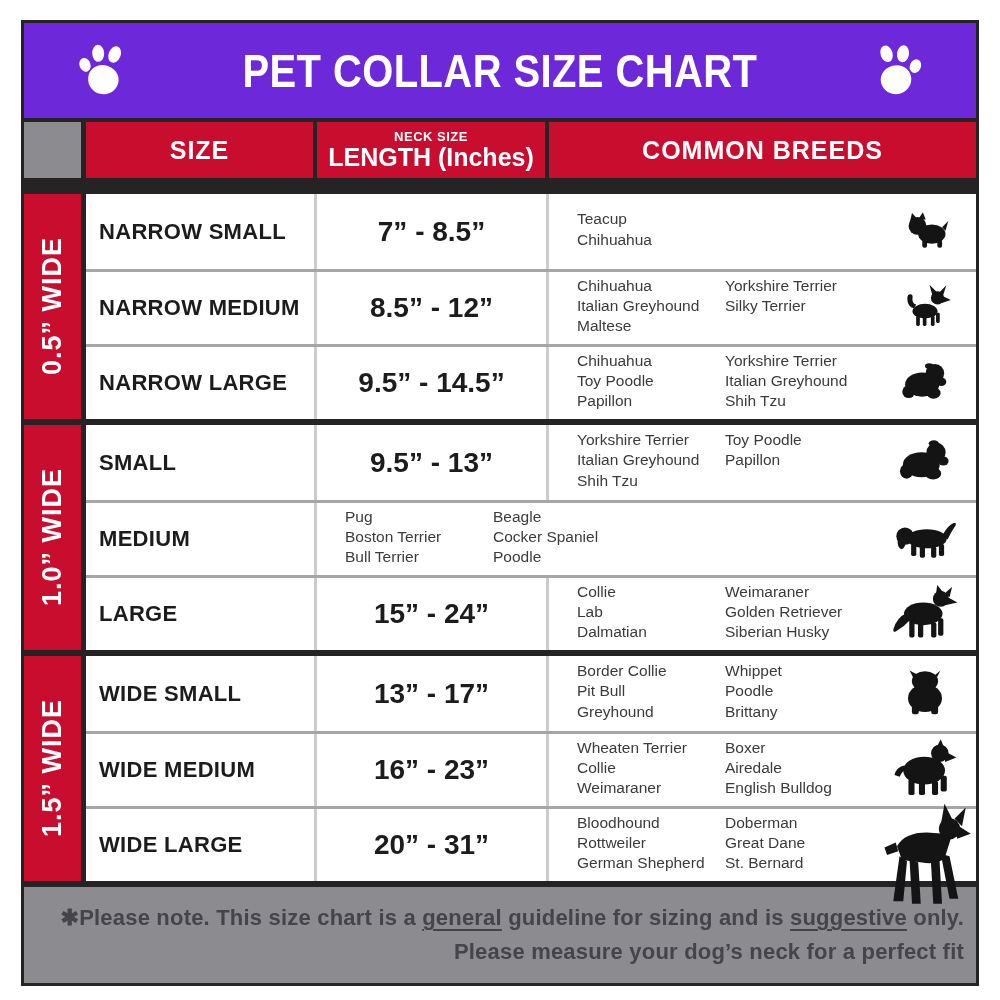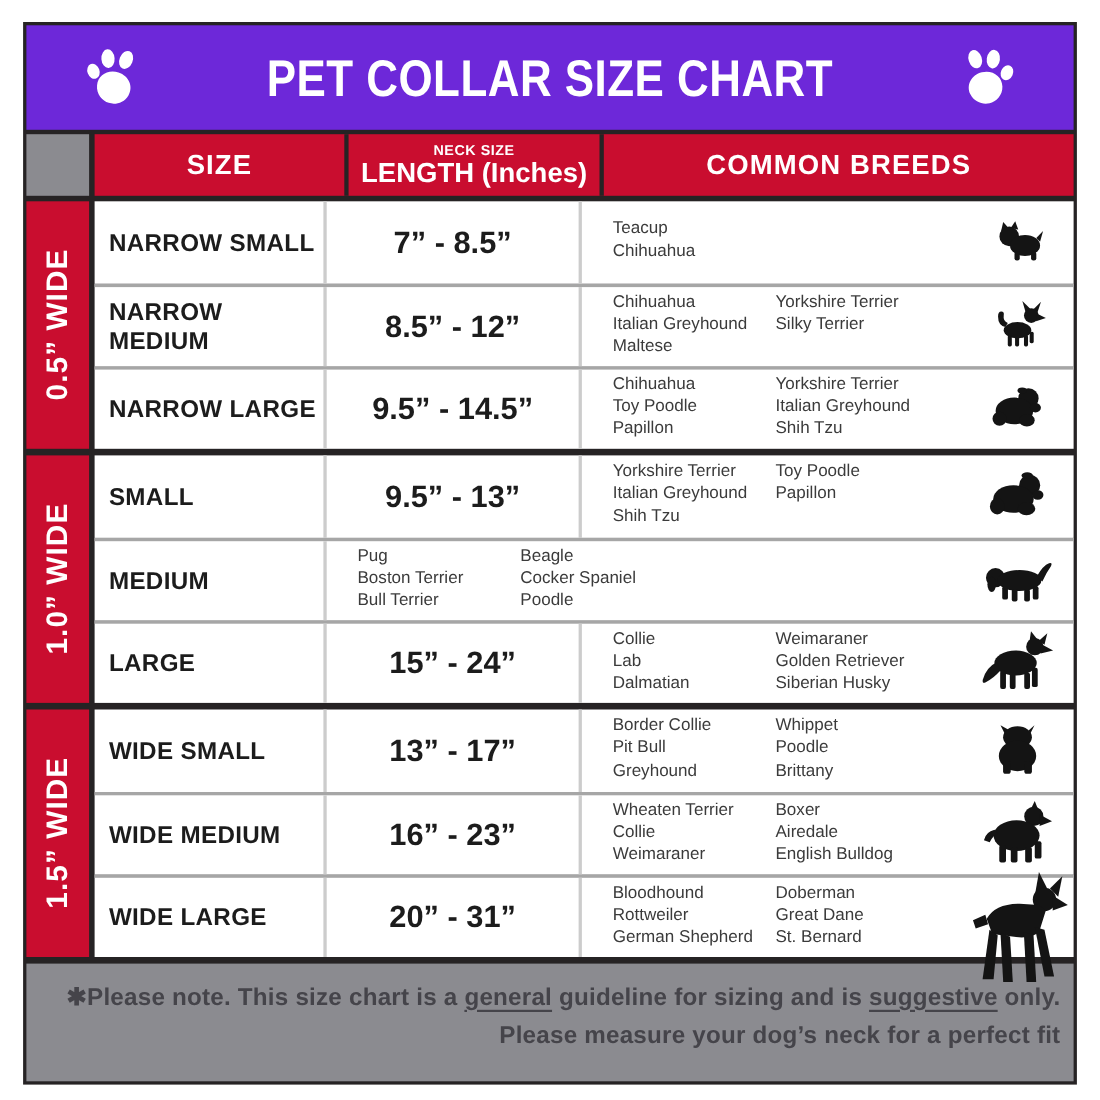--- a/index.html
+++ b/index.html
@@ -8,38 +8,38 @@
   .frame { background:#262324; padding:3px; height:100%; display:flex; flex-direction:column; }
 
   
   .titlebar { height:95px; background:#6d28d9; display:flex; align-items:center; justify-content:space-between; padding:0 52px; flex:none;gap:8px; }
   .title { color:#ffffff; font-weight:bold; font-size:47px; letter-spacing:.5px; white-space:nowrap; transform:scaleX(.85); }
   .paw { width:56px; height:56px; flex:none; }
   .paw.left { transform:rotate(18deg); }
   .paw.right { transform:rotate(-14deg) scaleX(-1); }
 
   
-  .thead { display:flex; height:56px; margin:4px 0 5px; flex:none;border-radius:19px; }
+  .thead { display:flex; height:56px; margin:4px 0 16px; flex:none;border-radius:19px; }
   .corner { width:57px; margin-right:5px; background:#8b8b90; flex:none; }
   .th { background:#c90d2f; color:#ffffff; font-weight:bold; display:flex; align-items:center; justify-content:center; }
   .th.size { width:231px; border-right:4px solid #262324; font-size:25px; letter-spacing:1px; }
   .th.length { width:232px; border-right:4px solid #262324; flex-direction:column; line-height:1.05; }
   .th.length .neck-small { font-size:13px; letter-spacing:.5px; }
   .th.length .neck-big { font-size:25px; }
   .th.breeds { flex:1; font-size:25px; letter-spacing:1px; }
 
   
   .group { display:flex; margin-bottom:6px; flex:none; }
   .bar { width:57px; margin-right:5px; background:#c90d2f; display:flex; align-items:center; justify-content:center; flex:none; }
   .bar span { writing-mode:vertical-rl; transform:rotate(180deg); color:#fff; font-weight:bold; font-size:27px; letter-spacing:1px; white-space:nowrap; }
   .rows { flex:1; display:flex; flex-direction:column; }
   .row { height:75px; display:flex; background:#ffffff; }
   .row + .row { border-top:3px solid #a6a6a6; }
   .cell { display:flex; align-items:center; }
-  .cell.c-size { width:211px; border-right:3px solid #cccccc; padding-left:13px; font-weight:bold; font-size:22px; color:#1c1c1c; letter-spacing:.3px; }
+  .cell.c-size { width:231px; border-right:3px solid #cccccc; padding-left:13px; font-weight:bold; font-size:22px; color:#1c1c1c; letter-spacing:.3px; }
   .cell.c-length { width:232px; border-right:3px solid #cccccc; justify-content:center; font-weight:bold; font-size:28px; color:#1c1c1c; }
   .cell.c-breeds { flex:1; padding:0 8px 4px 28px; position:relative; }
   .bwrap { flex:1; display:flex; align-items:flex-start; }
   .bcol { font-size:15.5px; color:#3b3b3b; line-height:1.3; white-space:pre-line; }
   .bcol.b1 { width:148px; }
   .bcol.b2 { flex:1; }
   .dog { width:86px; display:flex; justify-content:center; align-items:center; color:#141414; flex:none; }
   .dog svg { display:block; fill:currentColor; }
   .dog.abs { position:absolute; right:4px; bottom:-26px; z-index:3; width:auto; }
 

